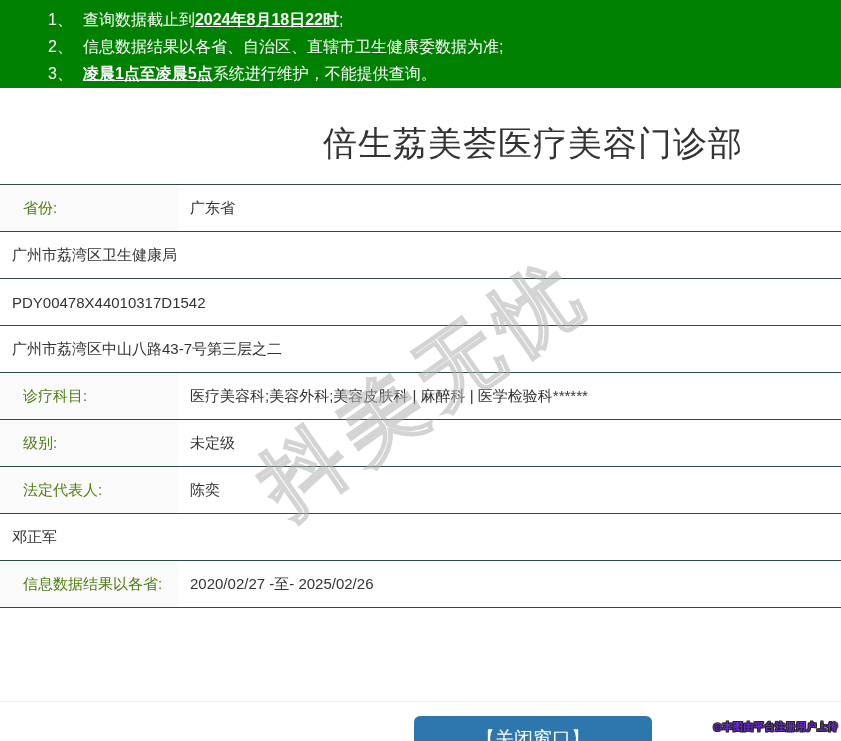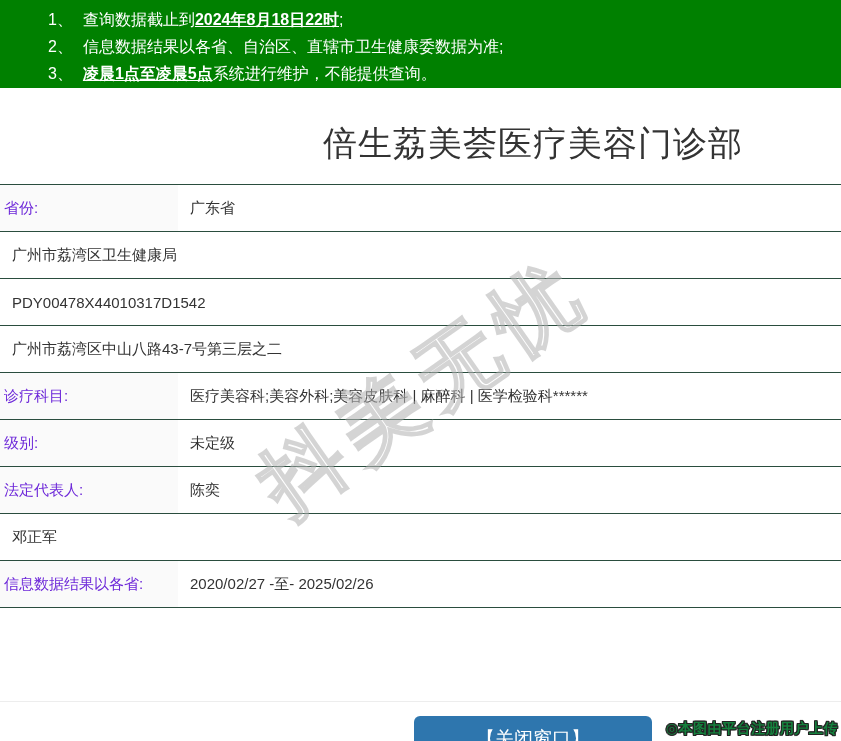--- a/index.html
+++ b/index.html
@@ -56,24 +56,24 @@
     height: 46px;
     border-bottom: 1px solid #2a4d3e;
     display: flex;
     align-items: stretch;
     font-size: 15px;
   }
   .info-label {
     width: 178px;
     background: #fafafa;
     box-sizing: border-box;
-    padding-left: 4px;
+    padding-left: 23px;
     display: flex;
     align-items: center;
-    color: #6d28d9;
+    color: #4d7c0f;
   }
   .info-value {
     flex: 1;
     box-sizing: border-box;
     padding-left: 12px;
     display: flex;
     align-items: center;
     color: #333333;
   }
   
@@ -112,23 +112,23 @@
     transform-origin: center center;
     pointer-events: none;
     z-index: 5;
     white-space: nowrap;
   }
   
   .attribution {
     position: absolute;
     right: 3px;
     top: 720px;
-    font-size: 14px;
+    font-size: 10px;
     font-weight: bold;
-    color: #15803d;
+    color: #6d28d9;
     text-shadow:
       -1px -1px 0 #222, 1px -1px 0 #222,
       -1px 1px 0 #222, 1px 1px 0 #222,
       0 -1px 0 #222, 0 1px 0 #222,
       -1px 0 0 #222, 1px 0 0 #222;
     z-index: 6;
     letter-spacing: 0.5px;
   }
 </style>
 </head>

